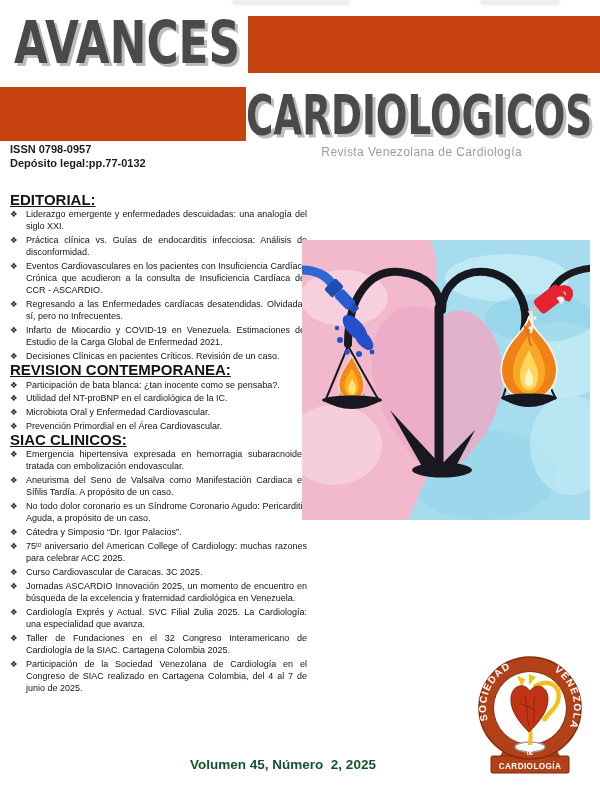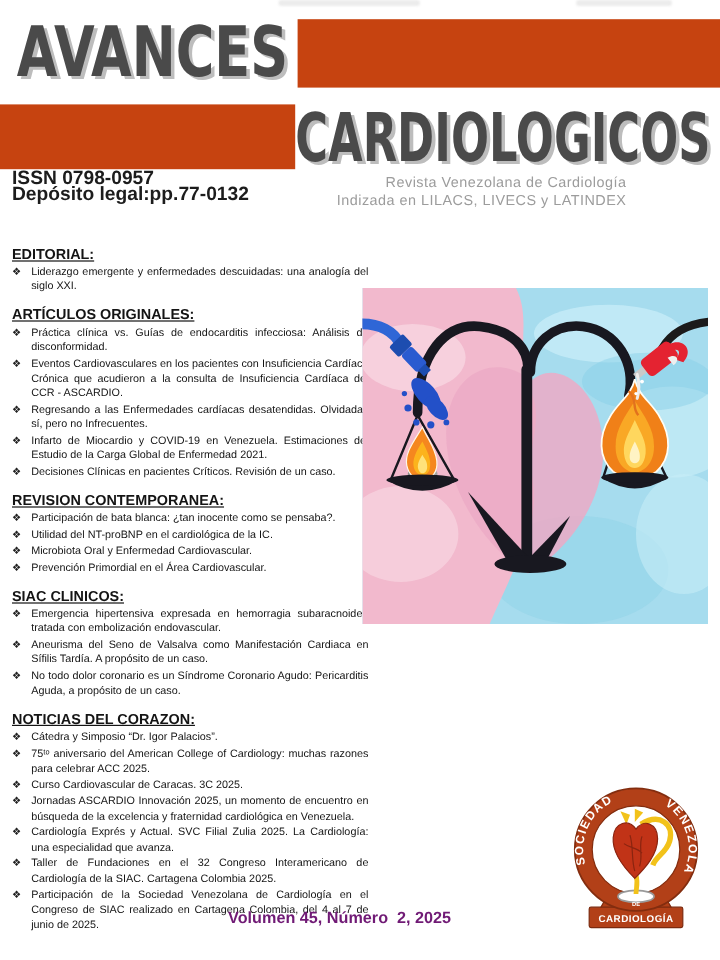--- a/index.html
+++ b/index.html
@@ -7,39 +7,39 @@
   .page{position:relative;width:600px;height:800px;background:#ffffff;overflow:hidden;}
 
   
   .bar{position:absolute;background:#C64310;}
   .bar1{left:248px;top:16px;width:352px;height:57px;}
   .bar2{left:0;top:87px;width:246px;height:54px;}
   .title-svg{position:absolute;overflow:visible;}
   .title-svg text{font-family:"DejaVu Sans",sans-serif;font-weight:bold;}
   .smudge{position:absolute;top:0;height:5px;background:#c9c9c9;opacity:.35;border-radius:3px;filter:blur(1px);}
 
-  .issn-block{position:absolute;left:10px;top:142px;font-size:16px;font-weight:600;
+  .issn-block{position:absolute;left:10px;top:142px;font-size:11px;font-weight:600;
               color:#1c1c1c;line-height:14px;}
   .subtitle{position:absolute;left:232px;top:145px;width:290px;text-align:right;
             color:#9C9C9C;font-size:12px;line-height:14.5px;letter-spacing:.4px;}
 
   
   .toc{position:absolute;left:10px;top:194px;width:297px;color:#141414;}
-  .sec-head{font-size:12px;font-weight:bold;text-decoration:underline;line-height:12.5px;margin-top:12px;}
+  .sec-head{font-size:15px;font-weight:bold;text-decoration:underline;line-height:12.5px;margin-top:0;}
   .item{display:flex;gap:5px;margin:1.8px 0;line-height:12.1px;font-size:9px;}
   .bullet{flex:0 0 11px;font-size:8.5px;line-height:12.1px;color:#222;}
   .item-text{flex:1;text-align:justify;}
 
   
   .artwork{position:absolute;left:302px;top:240px;width:288px;height:280px;}
   .logo{position:absolute;left:470px;top:651px;width:120px;height:126px;}
   .logo text{font-family:"Liberation Sans",sans-serif;}
 
   .footer-line{position:absolute;left:0;top:757px;width:566px;text-align:center;
-               font-size:13.5px;font-weight:bold;color:#701a75;white-space:pre;}
+               font-size:13.5px;font-weight:bold;color:#14532d;white-space:pre;}
 </style>
 </head>
 <body>
 
 <div class="page">
 
   <div class="smudge" style="left:232px;width:118px;"></div>
   <div class="smudge" style="left:480px;width:80px;"></div>
 
   <div class="bar bar1"></div>
@@ -55,33 +55,31 @@
     <text x="0" y="50" font-size="56" fill="#4A4A4A" textLength="346" lengthAdjust="spacingAndGlyphs">CARDIOLOGICOS</text>
   </svg>
 
   <div class="issn-block">
     <div>ISSN 0798-0957</div>
     <div>Depósito legal:pp.77-0132</div>
   </div>
 
   <div class="subtitle">
     <div>Revista Venezolana de Cardiología</div>
-    <div>Indizada en LILACS, LIVECS y LATINDEX</div>
   </div>
 
   <div class="toc">
       <div>
         <div class="sec-head">EDITORIAL:</div>
         <div class="item">
           <span class="bullet">❖</span>
           <span class="item-text">Liderazgo emergente y enfermedades descuidadas: una analogía del siglo XXI.</span>
         </div>
       </div>
       <div>
-        <div class="sec-head">ARTÍCULOS ORIGINALES:</div>
         <div class="item">
           <span class="bullet">❖</span>
           <span class="item-text">Práctica clínica vs. Guías de endocarditis infecciosa: Análisis de disconformidad.</span>
         </div>
         <div class="item">
           <span class="bullet">❖</span>
           <span class="item-text">Eventos Cardiovasculares en los pacientes con Insuficiencia Cardíaca Crónica que acudieron a la consulta de Insuficiencia Cardíaca del CCR - ASCARDIO.</span>
         </div>
       </div>
       <div>
@@ -128,21 +126,20 @@
         <div class="item">
           <span class="bullet">❖</span>
           <span class="item-text">Aneurisma del Seno de Valsalva como Manifestación Cardiaca en Sífilis Tardía. A propósito de un caso.</span>
         </div>
         <div class="item">
           <span class="bullet">❖</span>
           <span class="item-text">No todo dolor coronario es un Síndrome Coronario Agudo: Pericarditis Aguda, a propósito de un caso.</span>
         </div>
       </div>
       <div>
-        <div class="sec-head">NOTICIAS DEL CORAZON:</div>
         <div class="item">
           <span class="bullet">❖</span>
           <span class="item-text">Cátedra y Simposio “Dr. Igor Palacios”.</span>
         </div>
         <div class="item">
           <span class="bullet">❖</span>
           <span class="item-text">75ᵗᵒ aniversario del American College of Cardiology: muchas razones para celebrar ACC 2025.</span>
         </div>
         <div class="item">
           <span class="bullet">❖</span>

